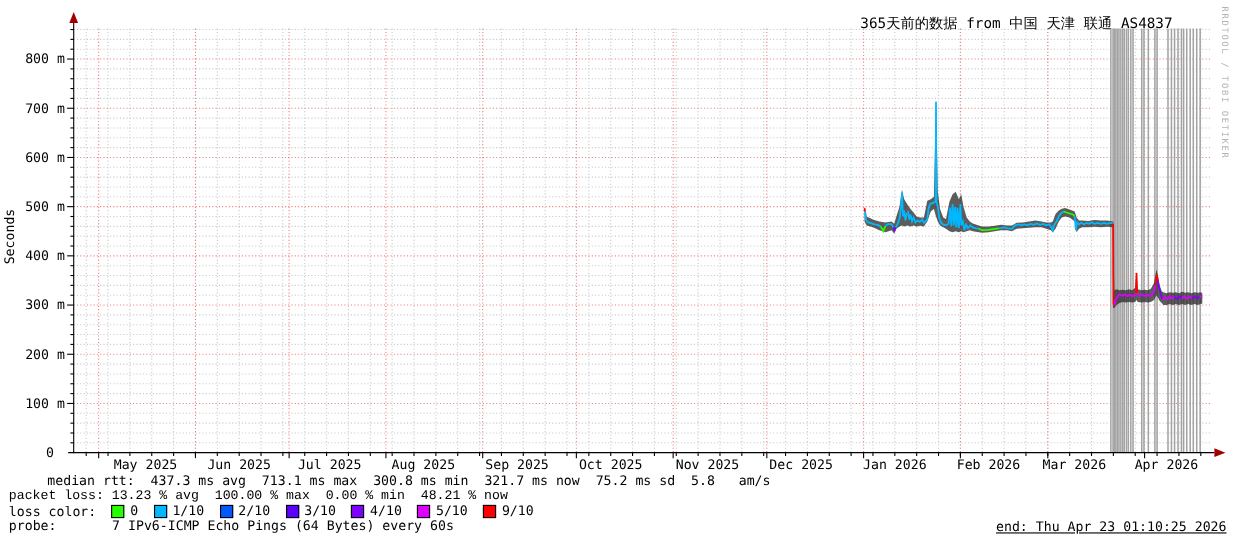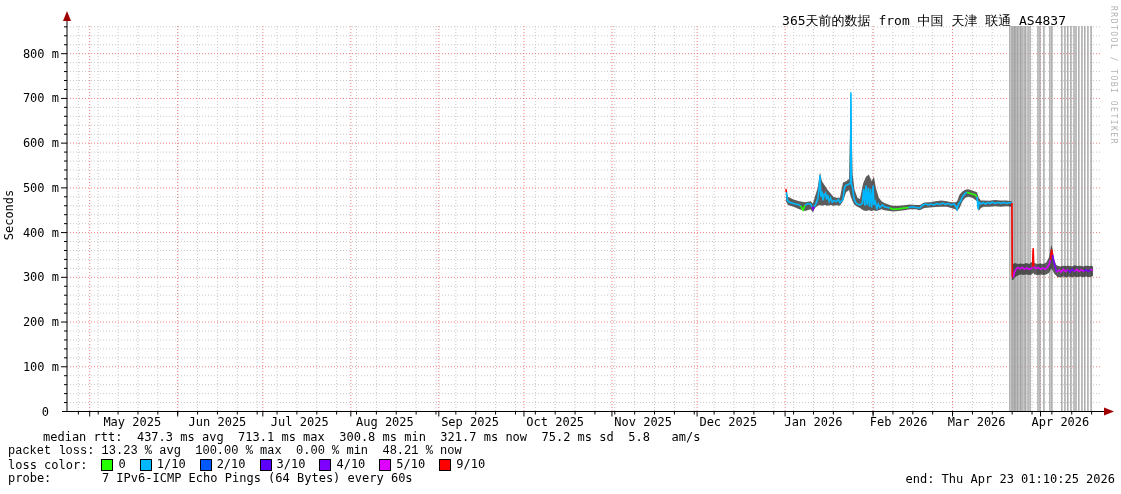--- a/index.html
+++ b/index.html
@@ -10,21 +10,21 @@
   .ylab{position:absolute;left:-26px;top:208px;width:70px;text-align:center;
         font-size:12px;transform:rotate(-90deg);transform-origin:center center;}
   .watermark{position:absolute;top:6px;right:3px;font-size:8px;color:#b3b3b3;
              writing-mode:vertical-rl;text-orientation:mixed;letter-spacing:1.5px;}
   svg#plot{position:absolute;left:0;top:0;}
   .legend-line{position:absolute;left:8px;font-size:12px;line-height:13px;white-space:pre;}
   #row-median{top:431px;padding-left:35px;}
   #row-loss{top:445px;font-family:Liberation Mono, monospace;}
   #row-losscolor{top:458px;display:flex;align-items:center;}
   #row-probe{top:472px;}
-  #row-end{position:absolute;top:472px;right:6px;font-size:12px;white-space:pre;}
+  #row-end{position:absolute;top:472px;right:6px;font-size:12px;white-space:pre;text-decoration:underline;}
   .lc-item{display:inline-flex;align-items:center;margin-left:14px;}
   .lc-box{width:10px;height:10px;border:1px solid #000;display:inline-block;margin-right:5px;}
   .lc-label{font-size:12px;}
 </style>
 </head>
 <body>
 
 <div id="app">
   <div class="title">365天前的数据 from 中国 天津 联通 AS4837</div>
   <div class="ylab">Seconds</div>

